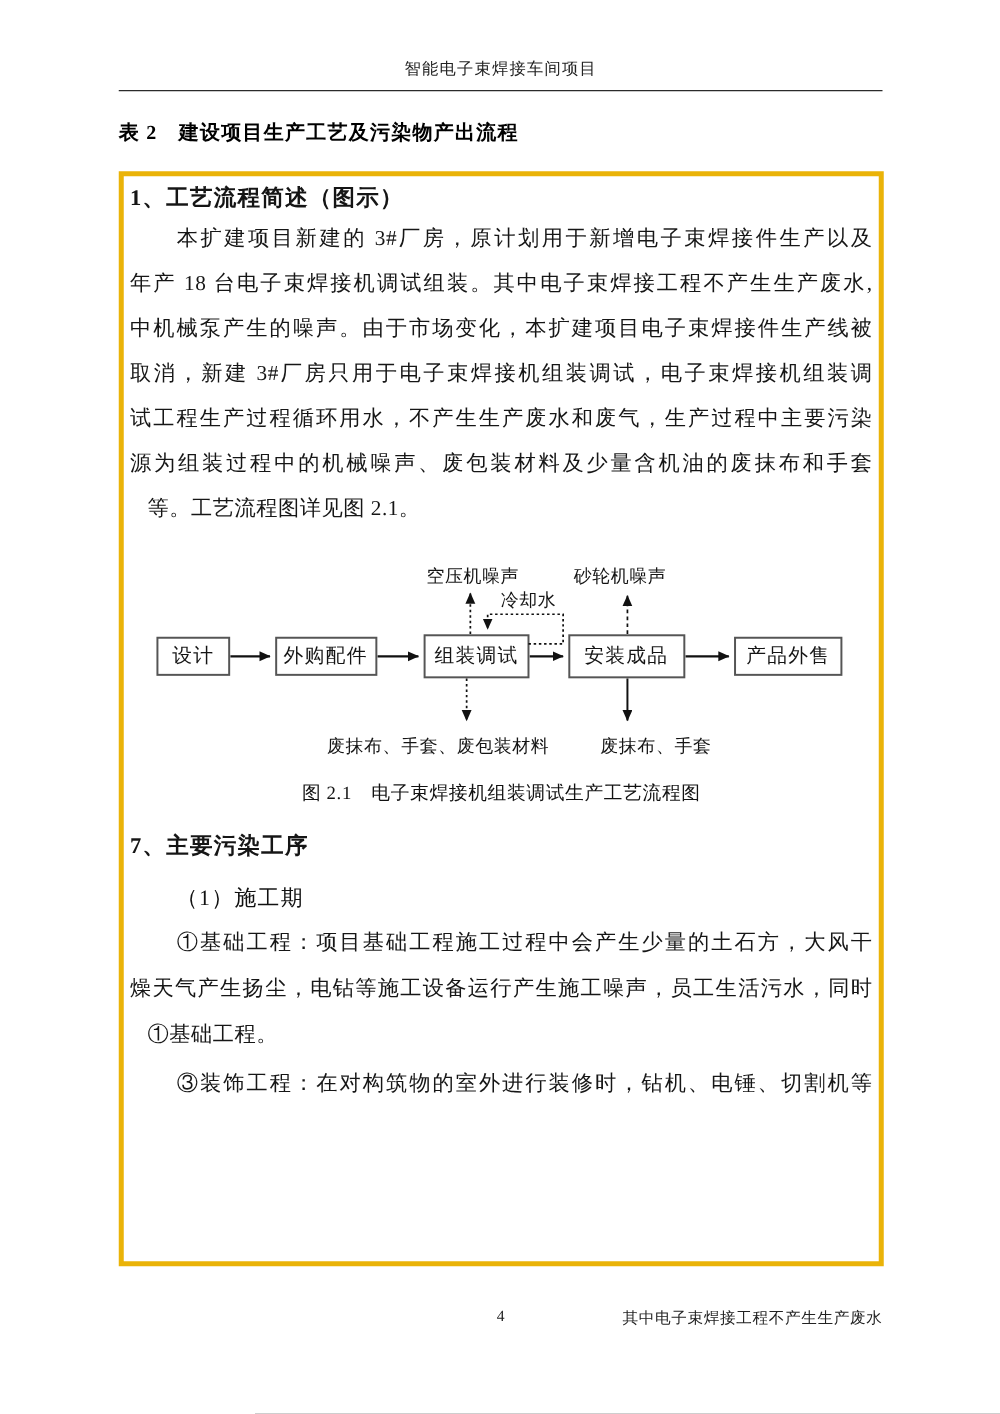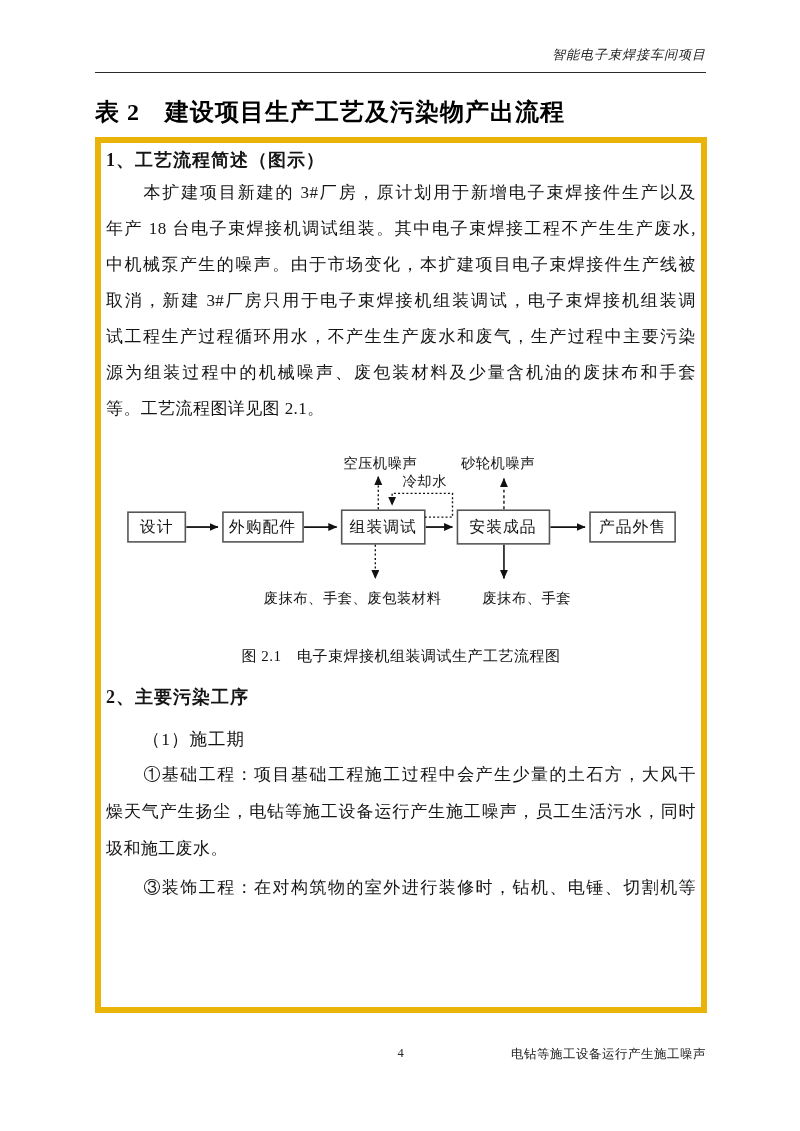--- a/index.html
+++ b/index.html
@@ -8,64 +8,64 @@
     position:relative;
     width:800px;height:1131px;
     margin:0 auto;
     background:#ffffff;
     font-family:"Liberation Serif","DejaVu Serif",serif;
     color:#111111;
     overflow:hidden;
   }
   .running-header{
     position:absolute;top:46px;left:95px;width:611px;
-    text-align:right;font-size:13px;letter-spacing:1px;color:#222;font-style:italic;
+    text-align:center;font-size:13px;letter-spacing:1px;color:#222;
   }
   .header-rule{
     position:absolute;top:72px;left:95px;width:611px;height:1px;
     background:#2b2b2b;
   }
   .doc-title{
     position:absolute;top:96px;left:95px;width:611px;
-    font-size:24px;font-weight:bold;letter-spacing:1px;color:#000;
+    font-size:16px;font-weight:bold;letter-spacing:1px;color:#000;
     margin:0;
   }
   .main-box{
     position:absolute;top:137px;left:95px;width:612px;height:876px;
-    border:6px solid #eab308;
+    border:4px solid #eab308;
     box-sizing:border-box;
     padding:2px 5px 16px 5px;
     overflow:hidden;
   }
   .sec-heading{
     font-size:18px;font-weight:bold;line-height:30px;letter-spacing:1px;color:#151515;
   }
   .sec-heading.second{margin-top:14px;}
   .para{margin:0;}
   .tline{
     font-size:17px;line-height:36px;
     text-align:justify;text-align-last:justify;
     -moz-text-align-last:justify;
     text-justify:inter-character;
     letter-spacing:0.4px;
     white-space:nowrap;
     color:#161616;
   }
   .items .tline{line-height:37px;}
   .tline.first{text-indent:2.2em;}
-  .tline.lastline{text-align-last:left;-moz-text-align-last:left;}
+  .tline.lastline{text-align-last:left;margin-left:14px;-moz-text-align-last:left;}
   .flow{display:block;width:598px;height:188px;margin:10px auto 0 auto;}
   .flow text{
     font-family:"Liberation Serif","DejaVu Serif",serif;
     fill:#141414;
   }
   .flow .boxlabel{font-size:16px;letter-spacing:1px;}
   .flow .sidelabel{font-size:14.5px;letter-spacing:0.5px;}
   .caption{
-    text-align:center;font-size:15px;line-height:24px;margin-top:19px;color:#111;
+    text-align:center;font-size:15px;line-height:24px;margin-top:0;color:#111;
     letter-spacing:0.5px;
   }
   .sub-heading{
     font-size:17.5px;line-height:30px;margin:12px 0 0 2.1em;letter-spacing:1px;
   }
   .items{margin-top:2px;}
   .page-footer{
     position:absolute;top:1046px;left:95px;width:611px;height:20px;
     font-size:12.5px;color:#222;
   }
@@ -143,32 +143,32 @@
 
       <text class="sidelabel" x="275" y="31" text-anchor="middle">空压机噪声</text>
       <text class="sidelabel" x="394" y="31" text-anchor="middle">砂轮机噪声</text>
       <text class="sidelabel" x="320" y="50" text-anchor="middle">冷却水</text>
       <text class="sidelabel" x="247" y="168" text-anchor="middle">废抹布、手套、废包装材料</text>
       <text class="sidelabel" x="423" y="168" text-anchor="middle">废抹布、手套</text>
     </svg>
 
     <div class="caption">图 2.1　电子束焊接机组装调试生产工艺流程图</div>
 
-    <div class="sec-heading second">2、主要污染工序</div>
+    <div class="sec-heading second">7、主要污染工序</div>
     <div class="sub-heading">（1）施工期</div>
 
     <div class="para items">
         <div class="tline first">①基础工程：项目基础工程施工过程中会产生少量的土石方，大风干</div>
         <div class="tline">燥天气产生扬尘，电钻等施工设备运行产生施工噪声，员工生活污水，同时</div>
-        <div class="tline lastline">圾和施工废水。</div>
+        <div class="tline lastline">①基础工程。</div>
       </div>
     <div class="para items">
         <div class="tline first">③装饰工程：在对构筑物的室外进行装修时，钻机、电锤、切割机等</div>
       </div>
 
   </div>
 
   <div class="page-footer">
     <span class="page-num">4</span>
-    <span class="company">电钻等施工设备运行产生施工噪声</span>
+    <span class="company">其中电子束焊接工程不产生生产废水</span>
   </div>
 
 </div>
 
 </body></html>

